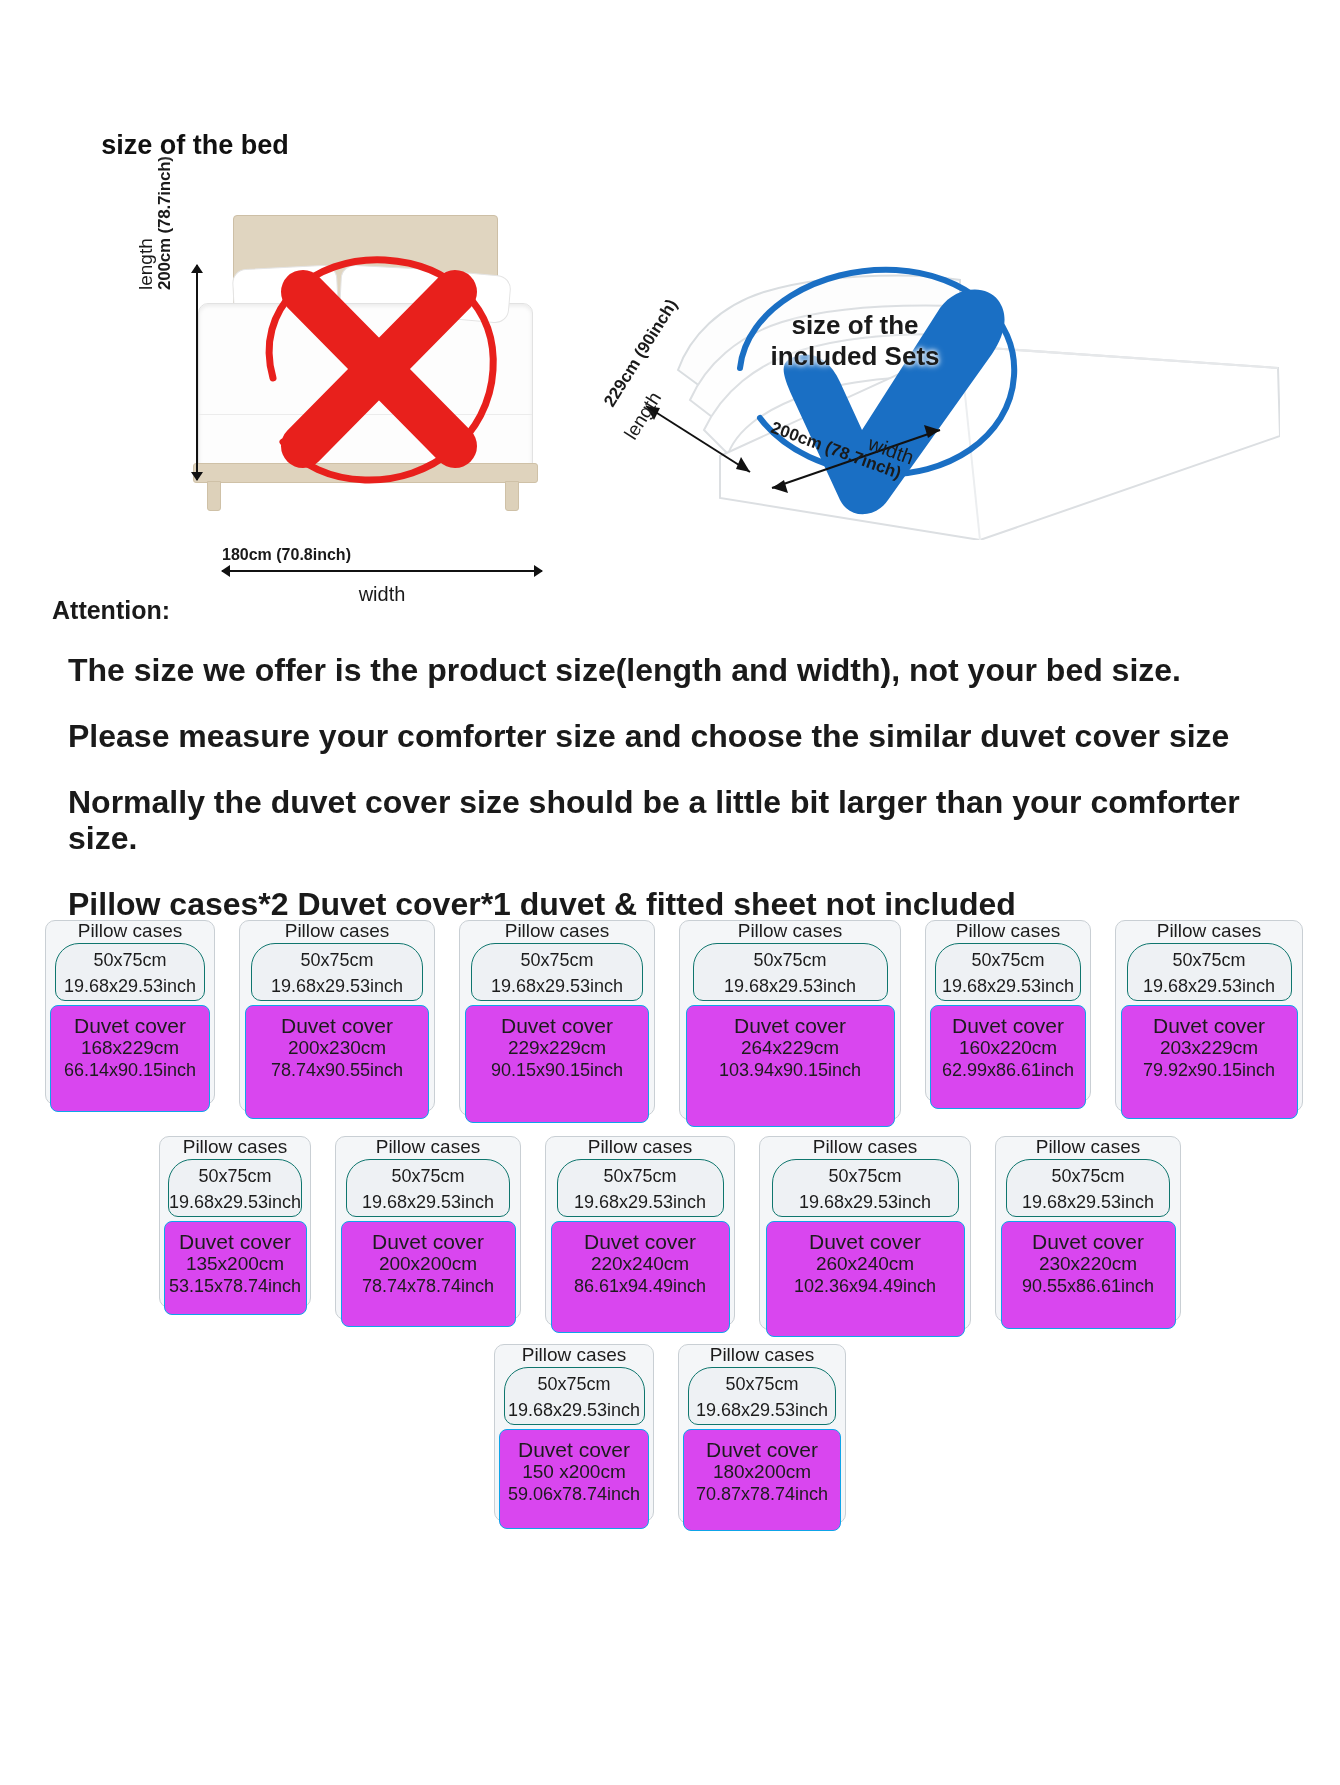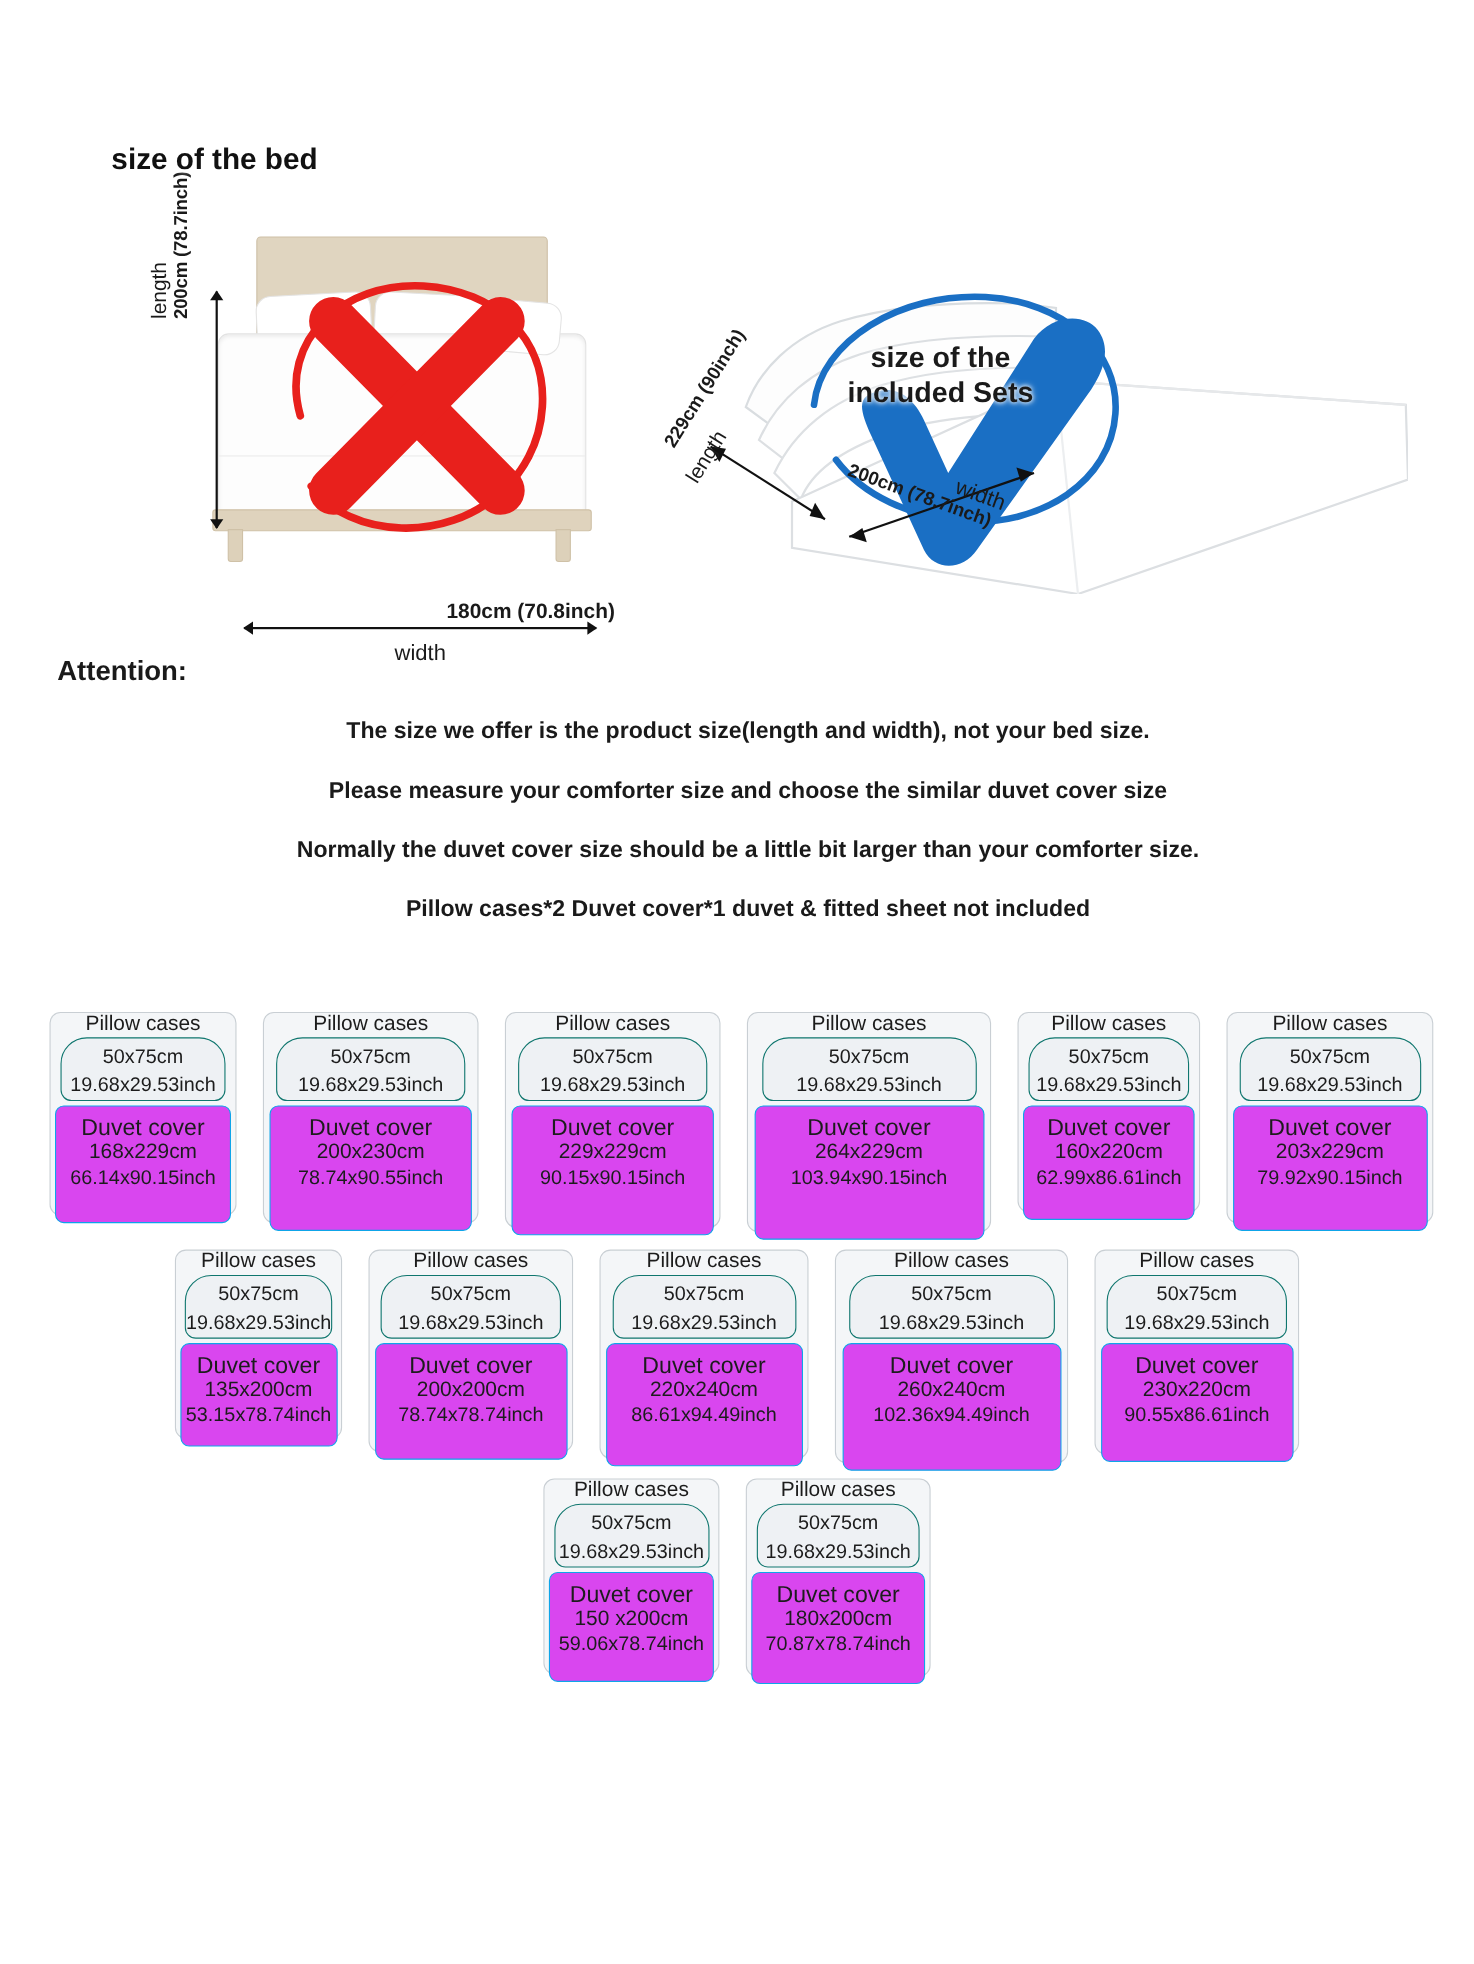--- a/index.html
+++ b/index.html
@@ -166,25 +166,25 @@
     position: absolute;
     left: 135px;
     top: 290px;
     width: 120px;
     transform: rotate(-90deg);
     transform-origin: left top;
     font-size: 19px;
   }
   .bed-wid-text {
     position: absolute;
-    left: 239px;
+    left: 222px;
     top: 546px;
     width: 320px;
-    text-align: right;
-    font-size: 19px;
+    text-align: left;
+    font-size: 16px;
     font-weight: bold;
   }
   .bed-wid-word {
     position: absolute;
     left: 222px;
     top: 583px;
     width: 320px;
     text-align: center;
     font-size: 20px;
   }
@@ -255,24 +255,23 @@
     top: 596px;
     width: 1240px;
   }
   .attention h2 {
     margin: 0 0 28px 0;
     font-size: 25px;
     font-weight: bold;
   }
   .attention p {
     margin: 0 0 31px 16px;
-    font-size: 21px;
+    font-size: 32px;
     font-weight: bold;
     line-height: 1.1;
-    text-align: center;
   }
 
   
   .rows {
     position: absolute;
     top: 920px;
     left: 0;
     width: 1340px;
   }
   .row {

